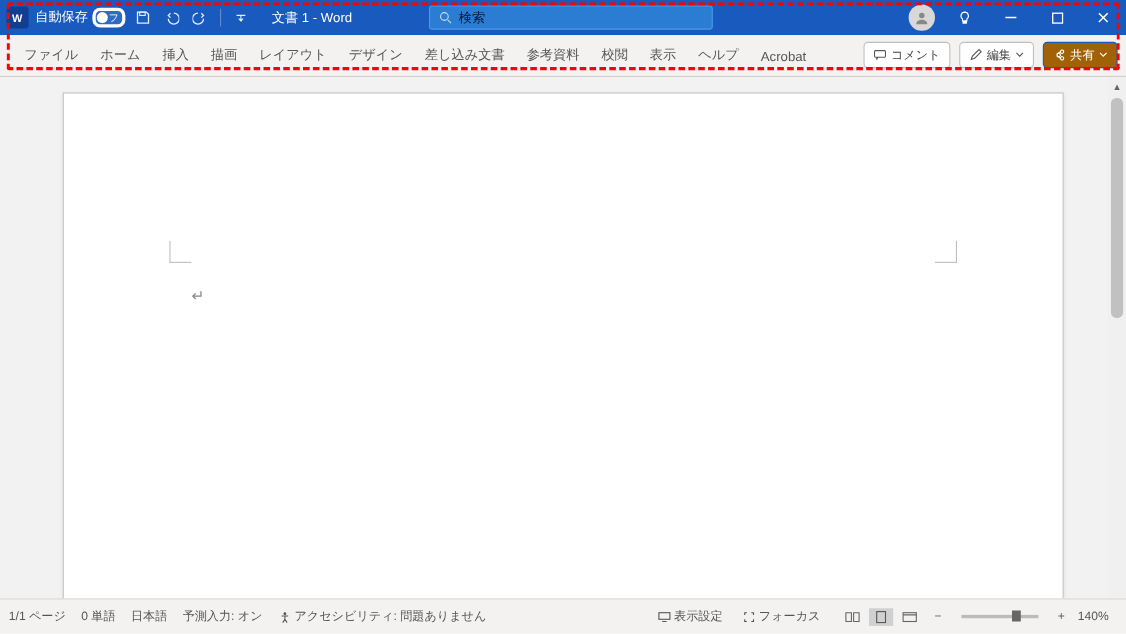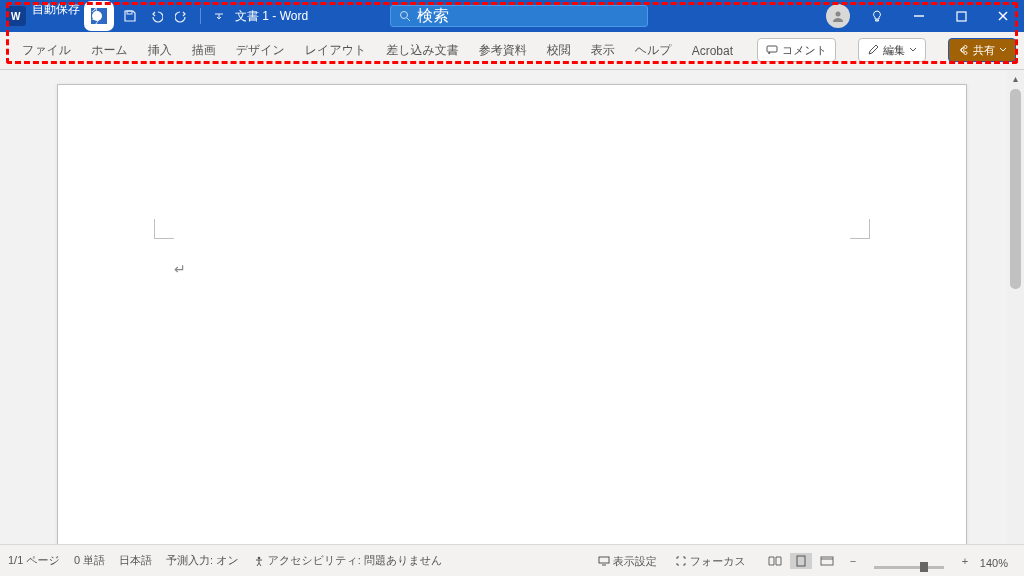--- a/index.html
+++ b/index.html
@@ -1,50 +1,50 @@
 <!DOCTYPE html>
 <html><head>
 <meta charset="utf-8">
 <style>
 *{box-sizing:border-box;margin:0;padding:0;font-family:"Yu Gothic UI","Meiryo",sans-serif}
 html,body{width:1024px;height:576px;overflow:hidden;background:#fff}
 .titlebar{height:32px;background:#185ABD;color:#fff;display:flex;align-items:center;font-size:12px;position:relative}
 .tb-left{display:flex;align-items:center;gap:6px;padding-left:6px}
 .word-glyph{width:20px;height:20px;background:#103F91;border-radius:3px;display:flex;align-items:center;justify-content:center;font-weight:bold;font-size:11px;color:#fff}
 .autosave{display:flex;gap:4px}
-.toggle{width:30px;height:30px;border:7px solid #ffffff;border-radius:7px;display:flex;align-items:center;position:relative;background:rgba(255,255,255,0.1)}
+.toggle{width:30px;height:18px;border:3px solid #ffffff;border-radius:7px;display:flex;align-items:center;position:relative;background:rgba(255,255,255,0.1)}
 .toggle-knob{width:10px;height:10px;background:#fff;border-radius:50%;margin-left:1px}
 .toggle-txt{font-size:9px;position:absolute;right:3px}
 .qat-btn{width:20px;height:20px;display:flex;align-items:center;justify-content:center;opacity:0.9;cursor:pointer}
 .qat-sep{width:1px;height:16px;background:rgba(255,255,255,0.3);margin:0 2px}
-.title-txt{font-size:12px}
-.searchbox{position:absolute;left:390px;top:5px;width:258px;height:22px;background:#2B7CD3;border:1px solid #4A9AE8;border-radius:3px;display:flex;align-items:center;padding:0 8px;color:#ffffff;font-size:16px;gap:6px}
+.title-txt{margin-left:12px;font-size:12px}
+.searchbox{position:absolute;left:390px;top:5px;width:258px;height:22px;background:#2B7CD3;border:1px solid #4A9AE8;border-radius:3px;display:flex;align-items:center;padding:0 8px;color:#0f172a;font-size:12px;gap:6px}
 .tb-right{position:absolute;right:0;display:flex;align-items:center;height:100%}
 .winctl{width:42px;height:32px;display:flex;align-items:center;justify-content:center;cursor:pointer}
 .avatar{width:24px;height:24px;border-radius:50%;background:#d8d8d8;display:flex;align-items:center;justify-content:center;margin-right:6px}
 .ribbon-wrap{height:38px;background:#F3F2F1;border-bottom:1px solid #d0d0d0;position:relative}
 .red-dash{position:absolute;left:6px;right:6px;top:-30px;height:62px;border:3px dashed #FF0000;border-radius:3px;pointer-events:none;z-index:50}
 .tabs{display:flex;align-items:flex-end;height:100%;padding-left:12px;gap:0;font-size:12px;color:#555}
 .tab{padding:0 10px;height:100%;display:flex;align-items:center;cursor:pointer}
-.ribbon-right{position:absolute;right:8px;top:6px;display:flex;gap:22px;align-items:flex-end}
+.ribbon-right{position:absolute;right:8px;top:6px;display:flex;gap:8px;align-items:flex-end}
 .pill{height:24px;border:1px solid #c0c0c0;border-radius:4px;background:#fff;display:flex;align-items:center;padding:0 8px;font-size:11px;gap:4px;cursor:pointer;color:#444}
 .pill.primary{background:#a16207;color:#fff;border-color:#185ABD}
 .canvas{position:absolute;top:70px;left:0;right:0;bottom:20px;background:#f2f2f2;display:flex;justify-content:center;overflow:hidden}
 .page{width:910px;background:#fff;margin-top:14px;position:relative;border:1px solid #c0c0c0;box-shadow:0 1px 4px rgba(0,0,0,0.08);height:900px}
 .crop-tl,.crop-tr{position:absolute;top:138px;width:20px;height:20px;border-color:#bfbfbf}
 .crop-tl{left:100px;border-left:1px solid #bfbfbf;border-bottom:1px solid #bfbfbf;transform:translate(-4px,-4px)}
 .crop-tr{right:100px;border-right:1px solid #bfbfbf;border-bottom:1px solid #bfbfbf;transform:translate(4px,-4px)}
 .para-mark{position:absolute;top:176px;left:116px;color:#888;font-size:14px}
 .vscroll{position:absolute;top:70px;right:0;width:17px;bottom:20px;background:#f0f0f0;display:flex;flex-direction:column;align-items:center}
 .vscroll-track{flex:1;width:100%;position:relative}
 .vscroll-thumb{position:absolute;top:2px;left:3px;right:3px;height:200px;background:#c1c1c1;border-radius:5px}
 .vscroll-arrow{width:17px;height:17px;display:flex;align-items:center;justify-content:center;color:#666;font-size:10px;cursor:pointer}
 .statusbar{position:absolute;bottom:0;left:0;right:0;height:32px;background:#F3F2F1;border-top:1px solid #d8d8d8;display:flex;align-items:center;font-size:11px;color:#555;padding:0 8px}
 .sb-item{margin-right:14px;display:flex;align-items:center;gap:3px;cursor:pointer}
-.sb-right{position:absolute;right:6px;display:flex;align-items:flex-end;gap:4px}
+.sb-right{position:absolute;right:6px;display:flex;align-items:center;gap:4px}
 .view-btn{width:22px;height:16px;display:flex;align-items:center;justify-content:center;cursor:pointer;color:#666}
 .view-btn.active{background:#d0d0d0}
 .zoom-slider{width:70px;height:3px;background:#bbb;position:relative;margin:0 6px}
 .zoom-knob{width:8px;height:10px;background:#666;position:absolute;top:-4px;left:46px}
 svg{display:block}
 </style>
 </head>
 <body>
 
 <div class="titlebar">
@@ -125,22 +125,22 @@
   </div>
 </div>
 
 <div class="ribbon-wrap">
   <div class="red-dash"></div>
   <div class="tabs">
     <div class="tab">ファイル</div>
     <div class="tab">ホーム</div>
     <div class="tab">挿入</div>
     <div class="tab">描画</div>
+    <div class="tab">レイアウト</div>
     <div class="tab">デザイン</div>
-    <div class="tab">レイアウト</div>
     <div class="tab">差し込み文書</div>
     <div class="tab">参考資料</div>
     <div class="tab">校閲</div>
     <div class="tab">表示</div>
     <div class="tab">ヘルプ</div>
     <div class="tab">Acrobat</div>
   </div>
   <div class="ribbon-right">
     <div class="pill">
         <svg width="12" height="12" viewBox="0 0 12 12">

